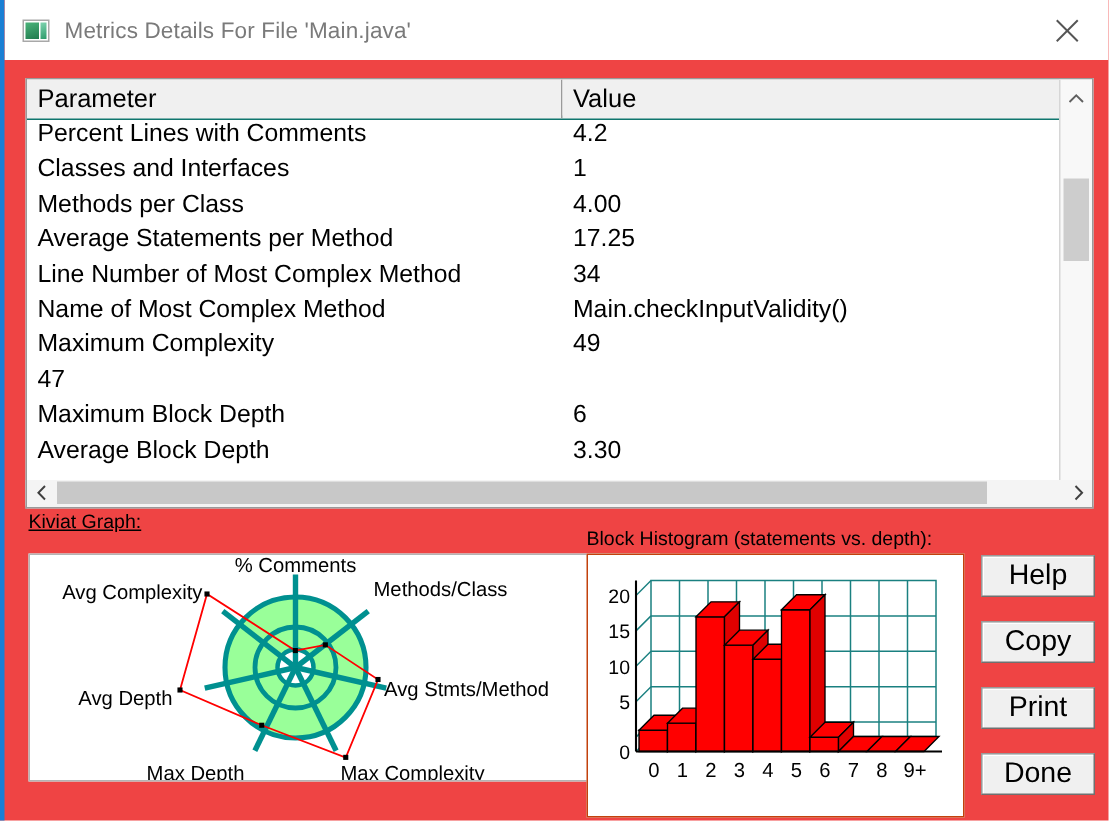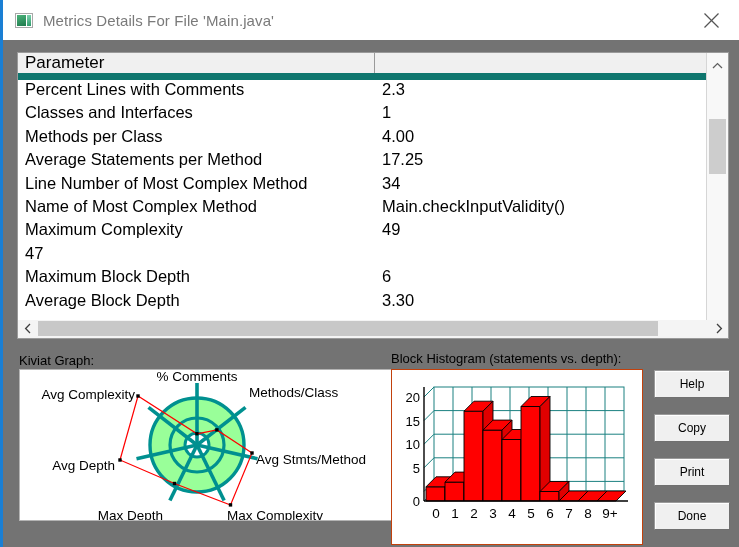--- a/index.html
+++ b/index.html
@@ -13,21 +13,21 @@
     font-family: "Liberation Sans", sans-serif;
     overflow: hidden;
     position: relative;
   }
 
   
   #window {
     position: absolute;
     left: 0; top: 0;
     width: 739px; height: 547px;
-    background: #737373;
+    background: #ef4444;
     border-left: 3px solid #1a7fd4;
     box-sizing: border-box;
     overflow: hidden;
   }
   #titlebar {
     position: absolute;
     left: 0; top: 0;
     width: 736px; height: 40px;
     background: #ffffff;
     display: flex;
@@ -75,23 +75,22 @@
     width: 712px; height: 285px;
     background: #ffffff;
     border: 1px solid #9a9a9a;
     box-sizing: border-box;
     overflow: hidden;
   }
   #table-head {
     display: flex;
     height: 27px;
     background: #f0f0f0;
-    border-bottom: 7px solid #0f766e;
-    box-sizing: border-box;
-    flex-direction: column;
+    border-bottom: 3px solid #0f766e;
+    box-sizing: border-box;
   }
   .th {
     font-size: 17px;
     color: #000000;
     padding-left: 7px;
     display: flex;
     align-items: center;
     box-sizing: border-box;
     background: #f0f0f0;
     height: 26px;
@@ -160,21 +159,21 @@
     background: #c8c8c8;
   }
 
   
   .grp-label {
     position: absolute;
     font-size: 13px;
     color: #000000;
     white-space: nowrap;
   }
-  #kiviat-label { left: 16px; top: 353px; }
+  #kiviat-label { left: 16px; top: 340px; text-decoration: underline; }
   #hist-label   { left: 388px; top: 351px; }
 
   #kiviat-panel {
     position: absolute;
     left: 16px; top: 369px;
     width: 421px; height: 152px;
     background: #ffffff;
     border: 1px solid #b4b4b4;
     box-sizing: border-box;
     overflow: hidden;
@@ -192,21 +191,21 @@
   
   .btn {
     position: absolute;
     left: 651px;
     width: 76px; height: 28px;
     background: #f0f0f0;
     border: 1px solid #9a9a9a;
     border-right-color: #707070;
     border-bottom-color: #707070;
     box-shadow: inset 1px 1px 0 #ffffff;
-    font-size: 12px;
+    font-size: 19px;
     font-family: "Liberation Sans", sans-serif;
     color: #000000;
     display: flex;
     align-items: center;
     justify-content: center;
     box-sizing: border-box;
     cursor: default;
   }
   #btn-help { top: 370px; }
   #btn-copy { top: 414px; }
@@ -228,25 +227,26 @@
       <svg width="17" height="17" viewBox="0 0 17 17" aria-hidden="true">
         <line x1="1.5" y1="1.5" x2="15.5" y2="15.5" stroke="#555" stroke-width="1.3"></line>
         <line x1="15.5" y1="1.5" x2="1.5" y2="15.5" stroke="#555" stroke-width="1.3"></line>
       </svg>
     </span>
   </div>
 
   <div id="table-panel">
     <div id="table-head">
       <div class="th param">Parameter</div>
+      <div class="th value">Value</div>
     </div>
     <div id="table-body">
       <div class="trow">
         <div class="tcell-p">Percent Lines with Comments</div>
-        <div class="tcell-v">2.3</div>
+        <div class="tcell-v">4.2</div>
       </div>
       <div class="trow">
         <div class="tcell-p">Classes and Interfaces</div>
         <div class="tcell-v">1</div>
       </div>
       <div class="trow">
         <div class="tcell-p">Methods per Class</div>
         <div class="tcell-v">4.00</div>
       </div>
       <div class="trow">

